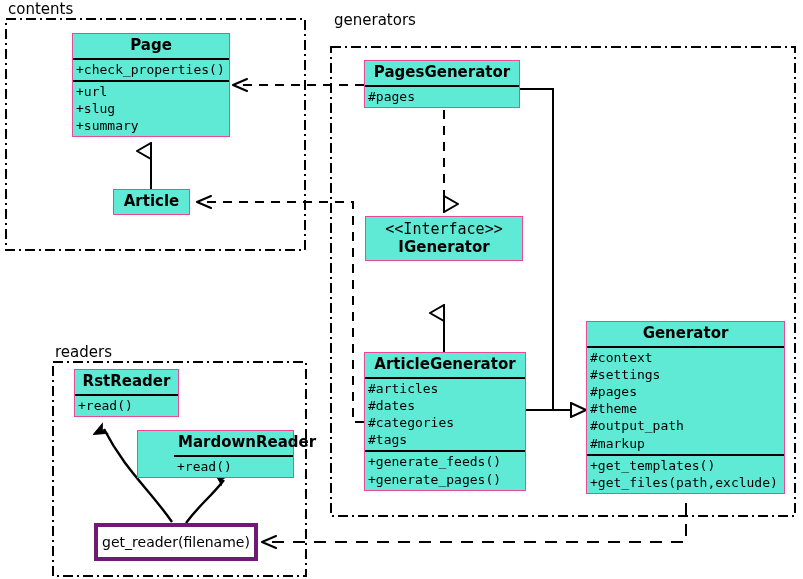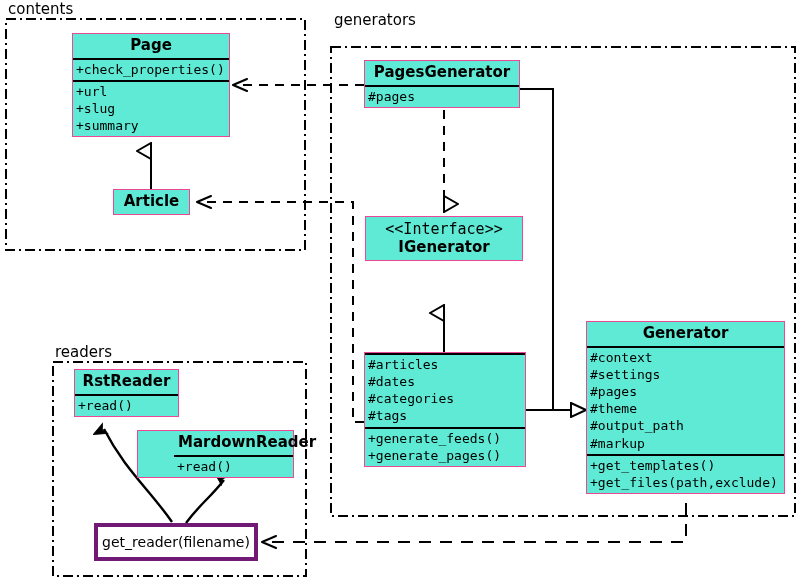--- a/index.html
+++ b/index.html
@@ -164,20 +164,21 @@
   </div>
 
   <div class="uml-class" style="left:365px; top:216px; width:158px;">
     <div class="uml-name">
       <span class="uml-stereotype">&lt;&lt;Interface&gt;&gt;</span>
       <span>IGenerator</span>
     </div>
   </div>
 
   <div class="uml-class" style="left:364px; top:352px; width:162px;">
+    <div class="uml-name">ArticleGenerator</div>
     <div class="uml-sep uml-compartment">
       <div class="uml-member">#articles</div>
       <div class="uml-member">#dates</div>
       <div class="uml-member">#categories</div>
       <div class="uml-member">#tags</div>
     </div>
     <div class="uml-sep uml-compartment">
       <div class="uml-member">+generate_feeds()</div>
       <div class="uml-member">+generate_pages()</div>
     </div>

